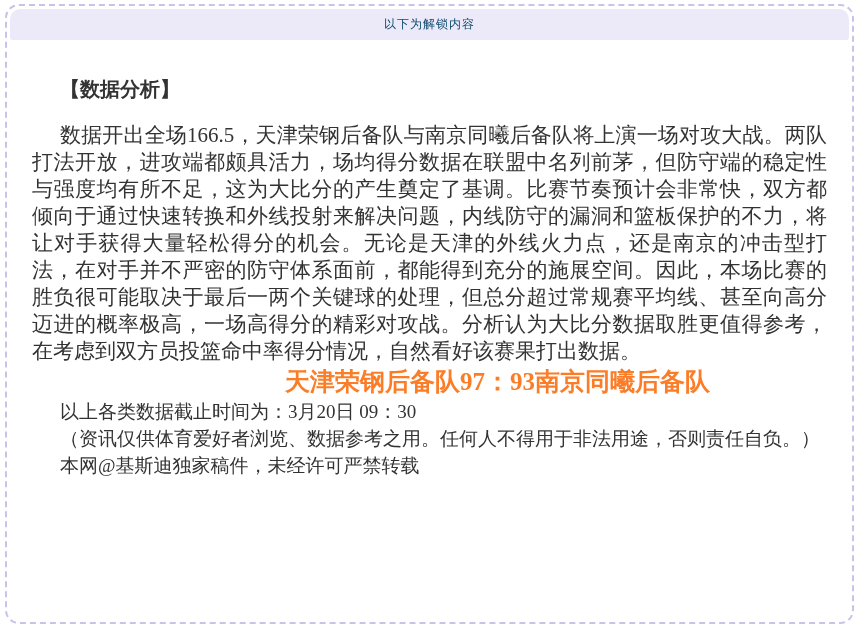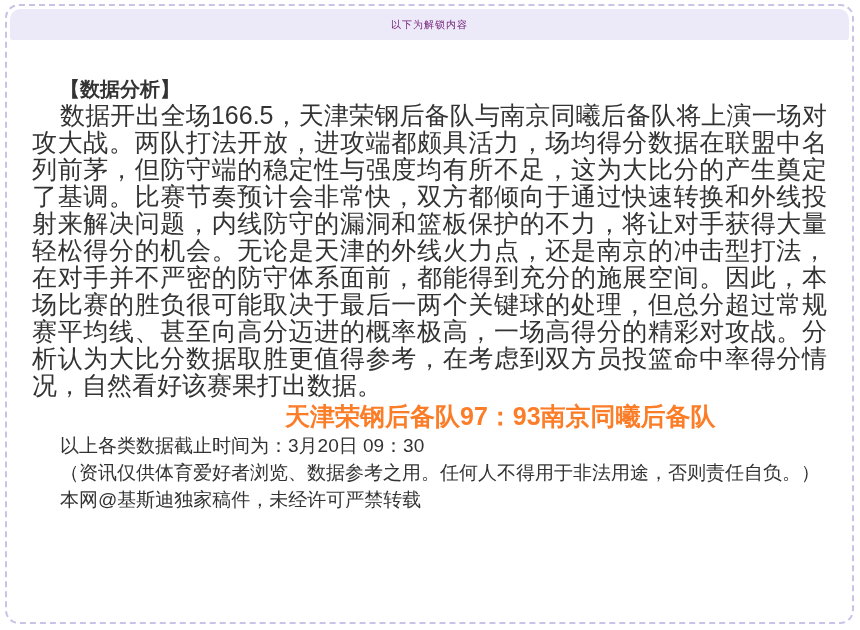--- a/index.html
+++ b/index.html
@@ -20,38 +20,40 @@
   }
   .banner {
     height: 31px;
     background: #eceaf8;
     border-radius: 10px 10px 3px 3px;
     display: flex;
     align-items: center;
     justify-content: center;
   }
   .banner span {
-    color: #701a75;
-    font-size: 10px;
+    color: #0c4a6e;
+    font-size: 12px;
     letter-spacing: 1px;
   }
   .content {
     padding: 0 22px;
     color: #333333;
+    font-family: Liberation Serif, serif;
   }
   .section-title {
     margin-top: 36px;
     padding-left: 28px;
     font-size: 20px;
     font-weight: bold;
     line-height: 26px;
     color: #333333;
   }
   .analysis {
-    font-size: 25px;
+    margin-top: 20px;
+    font-size: 21px;
     line-height: 27px;
     text-align: justify;
     text-indent: 28px;
     color: #333333;
   }
   .score-line {
     margin-left: 253px;
     margin-top: 1px;
     font-size: 25px;
     font-weight: bold;

